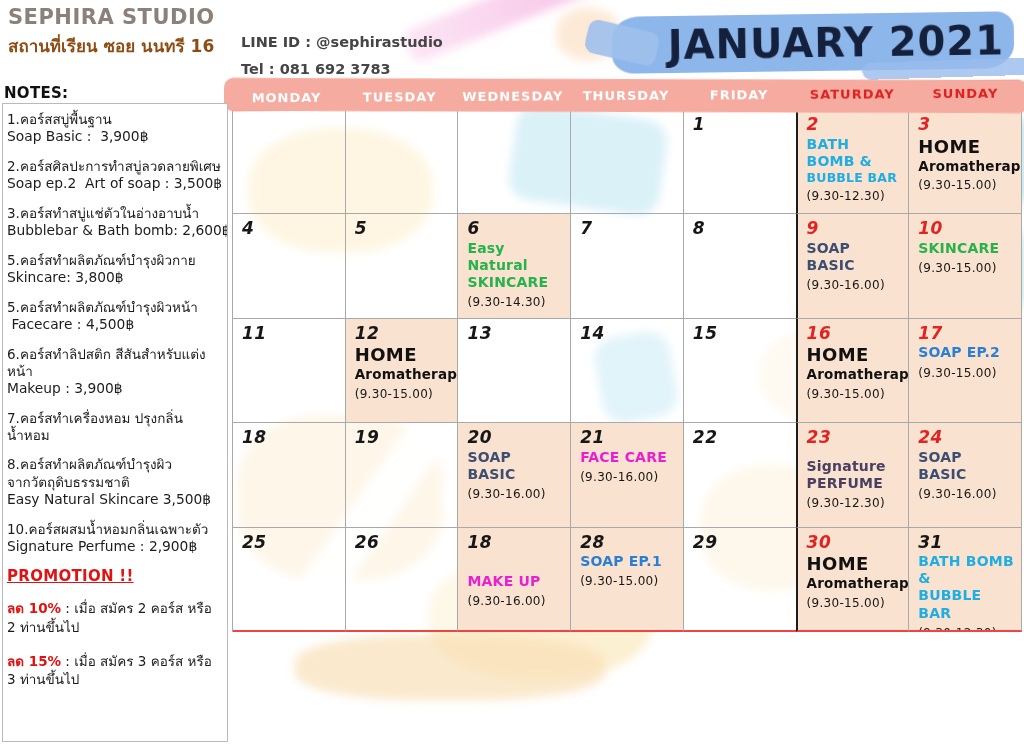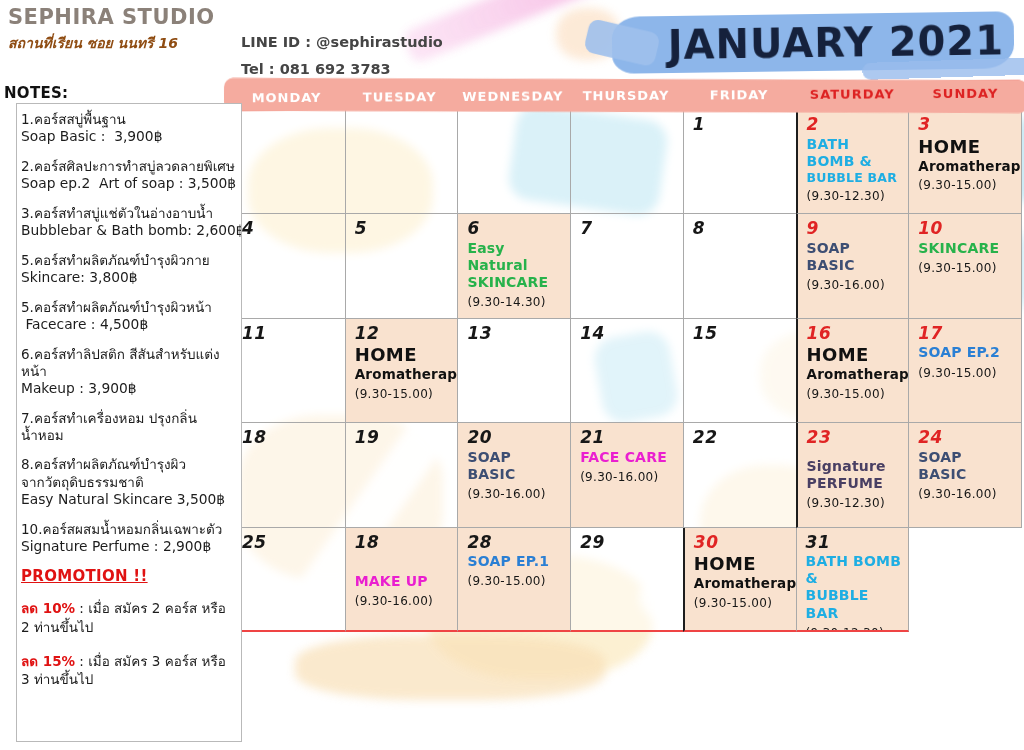--- a/index.html
+++ b/index.html
@@ -26,21 +26,21 @@
   .b9 { left:295px; top:635px; width:310px; height:65px; background:rgba(246,214,160,.7); border-radius:40%; }
   .b10 { left:378px; top:295px; width:42px; height:360px; background:rgba(255,255,255,.95); transform:rotate(35deg); }
   .b11 { left:698px; top:550px; width:52px; height:230px; background:rgba(255,255,255,.9); transform:rotate(-40deg); }
   .b12 { left:398px; top:-18px; width:265px; height:34px; transform:rotate(-22deg);
          background:linear-gradient(90deg, rgba(238,120,205,.25), rgba(235,95,190,.6)); border-radius:10px; }
   .b13 { left:556px; top:8px; width:64px; height:52px; background:rgba(250,200,150,.5); border-radius:45%; }
   .b14 { left:760px; top:330px; width:120px; height:90px; background:rgba(248,226,180,.5); border-radius:45%; }
 
   
   .studio-name { left:8px; top:5px; font-size:21px; font-weight:700; letter-spacing:.5px; color:#8b8179; z-index:3; }
-  .location-th { left:8px; top:32px; font-size:14px; font-weight:700; font-style:italic; color:#8f4c12; z-index:3; }
+  .location-th { left:8px; top:32px; font-size:17px; font-weight:700; color:#8f4c12; z-index:3; }
   .contact-line { left:241px; font-size:14.5px; font-weight:700; color:#454545; z-index:3; }
   .line-id { top:34px;text-align:center; }
   .tel { top:61px; }
   .notes-heading { left:4px; top:84px; font-size:15px; font-weight:700; color:#111; letter-spacing:.3px; z-index:3; }
 
   
   .month-banner {
     left:612px; top:14px; width:402px; height:57px; z-index:2;
     background:var(--banner,#8db6ea);
     border-radius:28px 18px 30px 22px / 22px 16px 24px 18px;
@@ -53,21 +53,21 @@
     background:rgba(158,192,236,.9); border-radius:10px; transform:rotate(14deg); z-index:-1;
   }
   .month-banner::after {
     content:""; position:absolute; left:250px; top:46px; width:420px; height:17px;
     background:rgba(152,188,236,.8); border-radius:10px; transform:rotate(-1deg); z-index:-1;
   }
   .month-title { font-size:40px; font-weight:800; letter-spacing:1px; color:var(--navy,#15213c); white-space:nowrap; }
 
   
   .notes-box {
-    left:16px; top:103px; width:226px; height:639px; z-index:3;
+    left:2px; top:103px; width:226px; height:639px; z-index:3;
     background:#ffffff; border:1px solid #b9b9b9; padding:7px 4px 4px 4px;
     overflow:hidden;
   }
   .note-item { margin-bottom:12px; }
   .note-th { font-size:13.5px; line-height:1.28; color:#1c1c1c; white-space:pre-line; }
   .note-en { font-size:13.8px; line-height:1.28; color:#1c1c1c; white-space:pre; }
   .promo-heading { font-size:15px; font-weight:700; color:#e01212; text-decoration:underline; margin:6px 0 14px 0; letter-spacing:.3px; }
   .promo-item { font-size:13.5px; line-height:1.35; margin-bottom:16px; color:#1c1c1c; }
   .promo-discount { color:#e01212; font-weight:700; }
 
@@ -298,20 +298,23 @@
       <div class="evt-time">(9.30-12.30)</div>
     </div>
     <div class="cal-cell has-event">
       <div class="day-num red">24</div>
       <div class="evt-line s-t1" style="color: rgb(61, 78, 115);">SOAP BASIC</div>
       <div class="evt-time">(9.30-16.00)</div>
     </div>
     <div class="cal-cell last-row">
       <div class="day-num">25</div>
     </div>
+    <div class="cal-cell last-row">
+      <div class="day-num">26</div>
+    </div>
     <div class="cal-cell has-event last-row">
       <div class="day-num">18</div>
       <div class="evt-gap" style="height: 20px;"></div>
       <div class="evt-line s-t1" style="color: rgb(234, 31, 208);">MAKE UP</div>
       <div class="evt-time">(9.30-16.00)</div>
     </div>
     <div class="cal-cell has-event last-row">
       <div class="day-num">28</div>
       <div class="evt-line s-t1" style="color: rgb(42, 127, 212);">SOAP EP.1</div>
       <div class="evt-time">(9.30-15.00)</div>

